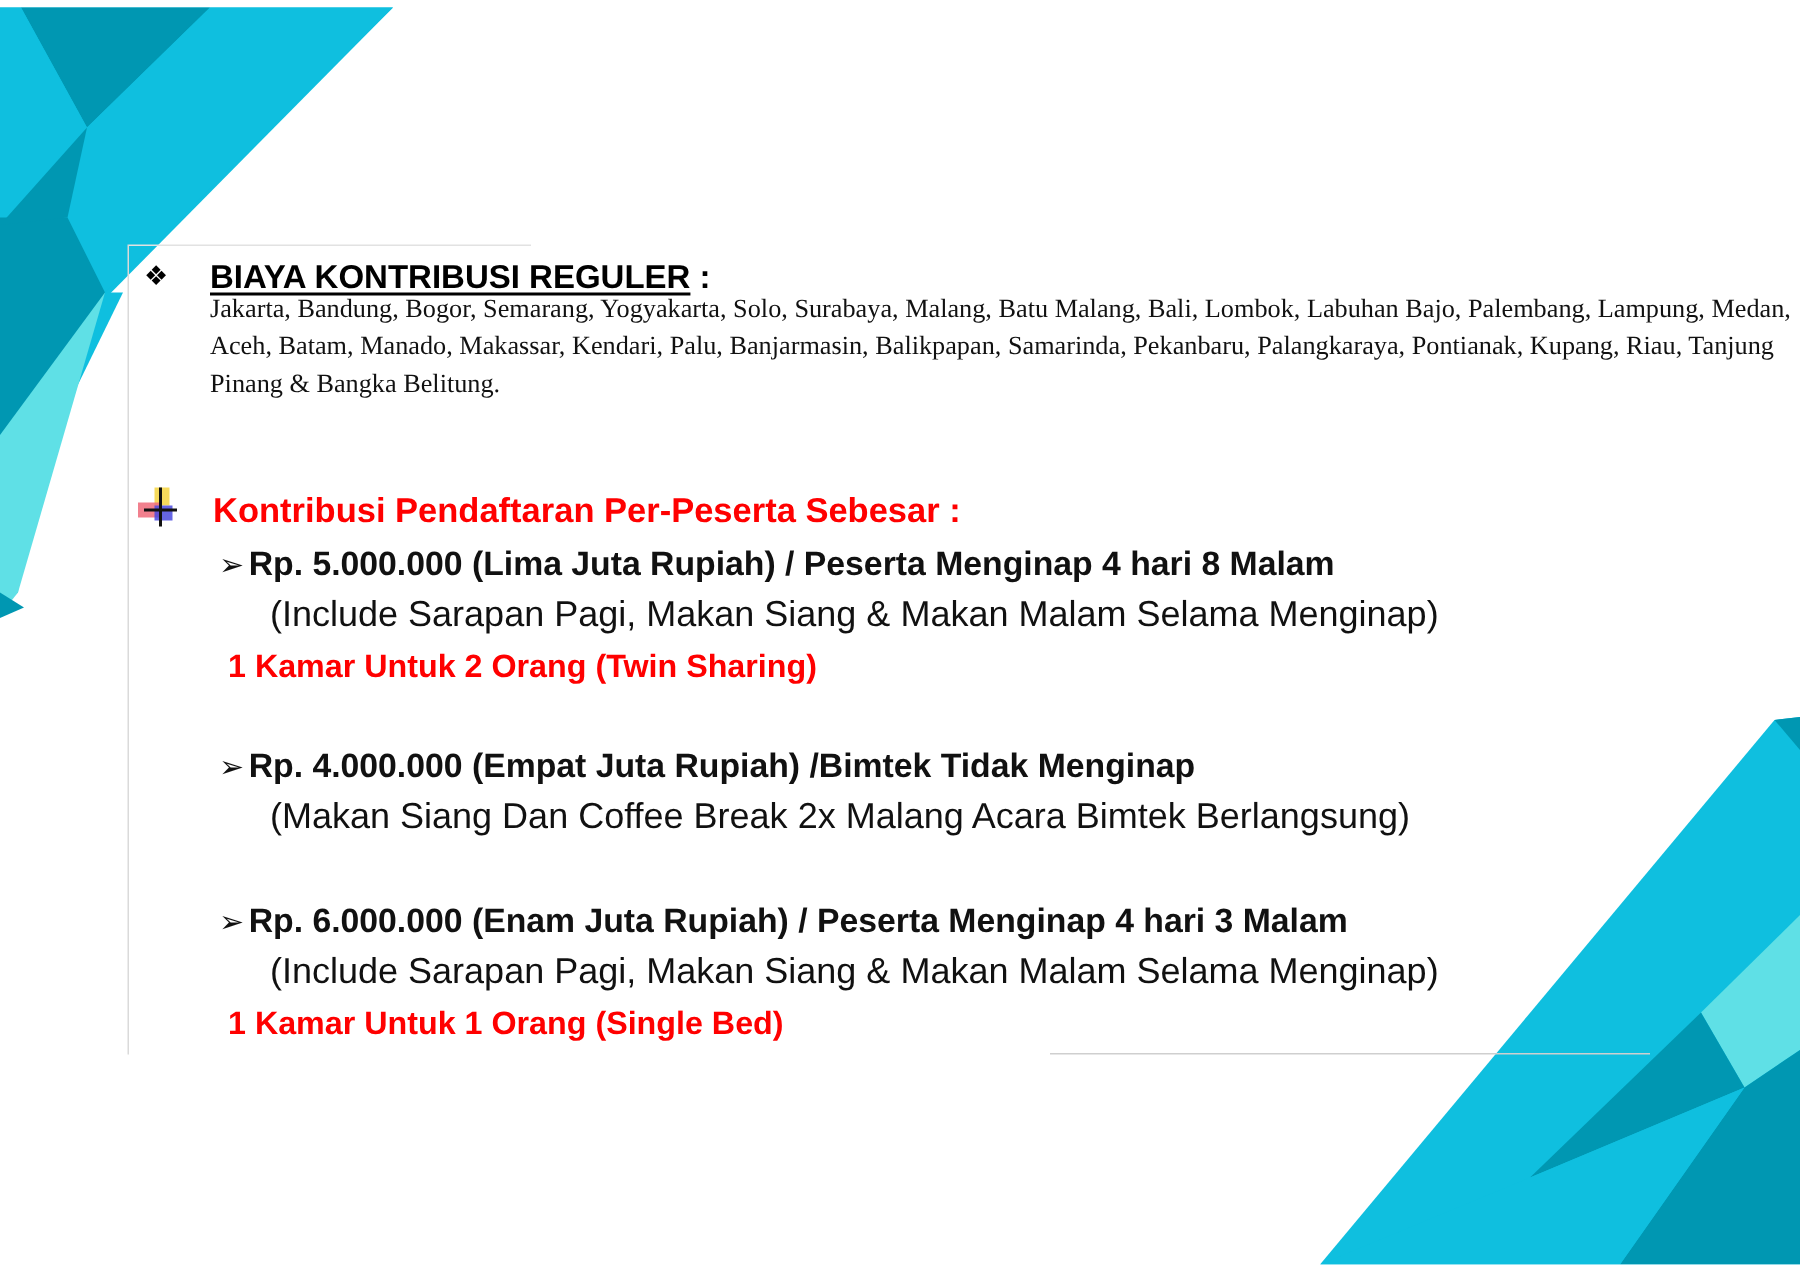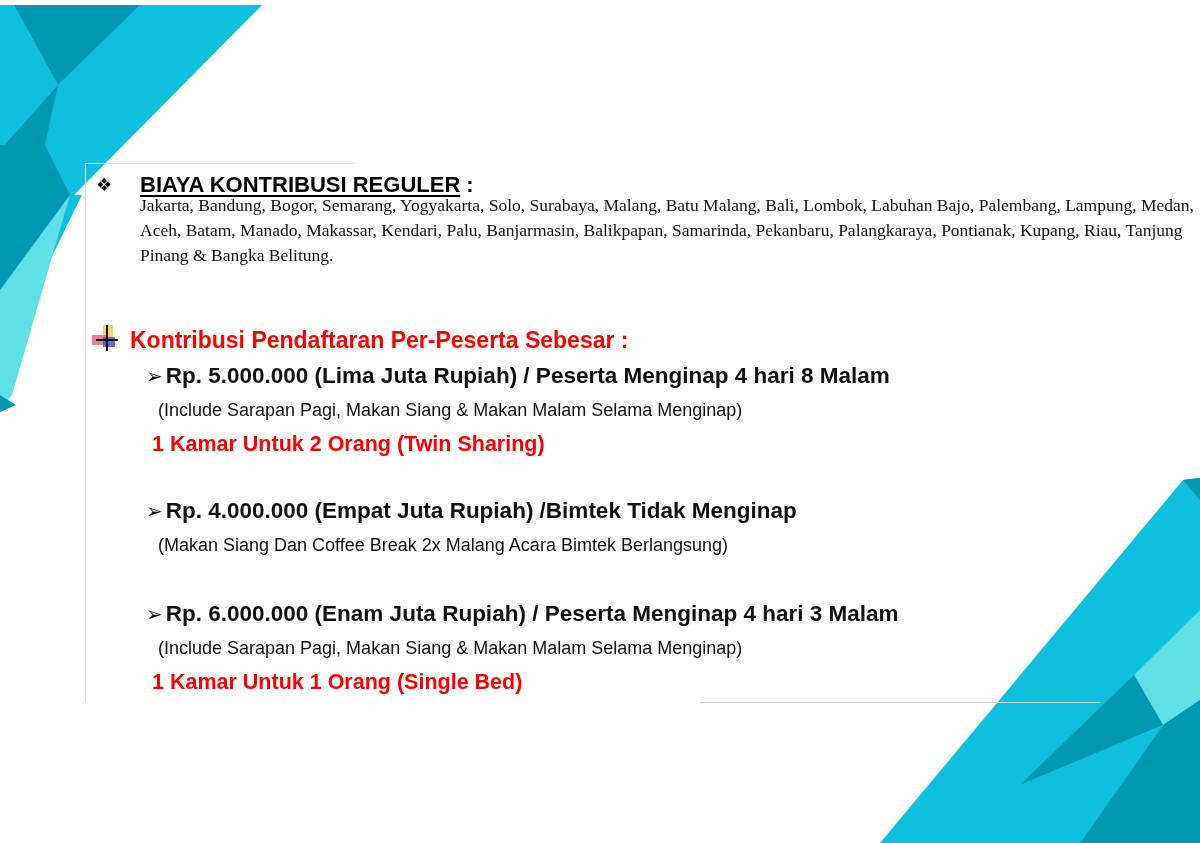--- a/index.html
+++ b/index.html
@@ -28,26 +28,26 @@
     font-family: "Liberation Serif", serif; font-size: 17.5px; line-height: 25px; color: #111;
   }
 
   .sub-heading-row { position: absolute; left: 90px; top: 325px; display: flex; align-items: center; z-index: 2; }
   .plus-bullet { position: relative; width: 32px; height: 30px; }
   .plus-bullet .sq-yellow { position: absolute; left: 13px; top: 0px; width: 10px; height: 12px; background: #f5d64a; opacity: .9; }
   .plus-bullet .sq-red { position: absolute; left: 2px; top: 10px; width: 14px; height: 10px; background: #ee6a7a; opacity: .85; }
   .plus-bullet .sq-blue { position: absolute; left: 13px; top: 12px; width: 12px; height: 10px; background: #4a4adf; opacity: .85; }
   .plus-bullet .v { position: absolute; left: 16px; top: 0px; width: 2px; height: 26px; background: #111; }
   .plus-bullet .h { position: absolute; left: 6px; top: 14px; width: 22px; height: 2px; background: #111; }
-  .sub-heading { margin-left: 8px; font-size: 23px; font-weight: bold; color: #ff0000; }
+  .sub-heading { margin-left: 20px; font-size: 23px; font-weight: bold; color: #ff0000; }
 
   .option { position: absolute; left: 146px; z-index: 2; }
   .option-title { display: flex; align-items: center; font-size: 22.5px; font-weight: bold; color: #111; line-height: 34px; }
   .arrow-bullet { font-family: "DejaVu Sans", sans-serif; font-size: 20px; margin-right: 3px; color: #111; }
-  .option-desc { margin-left: 12px; font-size: 18px; color: #111; line-height: 34px; }
+  .option-desc { margin-left: 34px; font-size: 24px; color: #111; line-height: 34px; }
   .option-note { margin-left: 6px; font-size: 21.5px; font-weight: bold; color: #ff0000; line-height: 34px; }
 </style>
 </head>
 <body>
 
 <svg class="bg-shapes" viewBox="0 0 1200 843" xmlns="http://www.w3.org/2000/svg">
 
   <polygon points="0,5 262,5 0,270" fill="#0fbfdf"></polygon>
   <polygon points="14,5 140,5 58,85" fill="#0097b2"></polygon>
   <polygon points="0,5 14,5 58,85 45,145 0,145" fill="#0fbfdf"></polygon>

